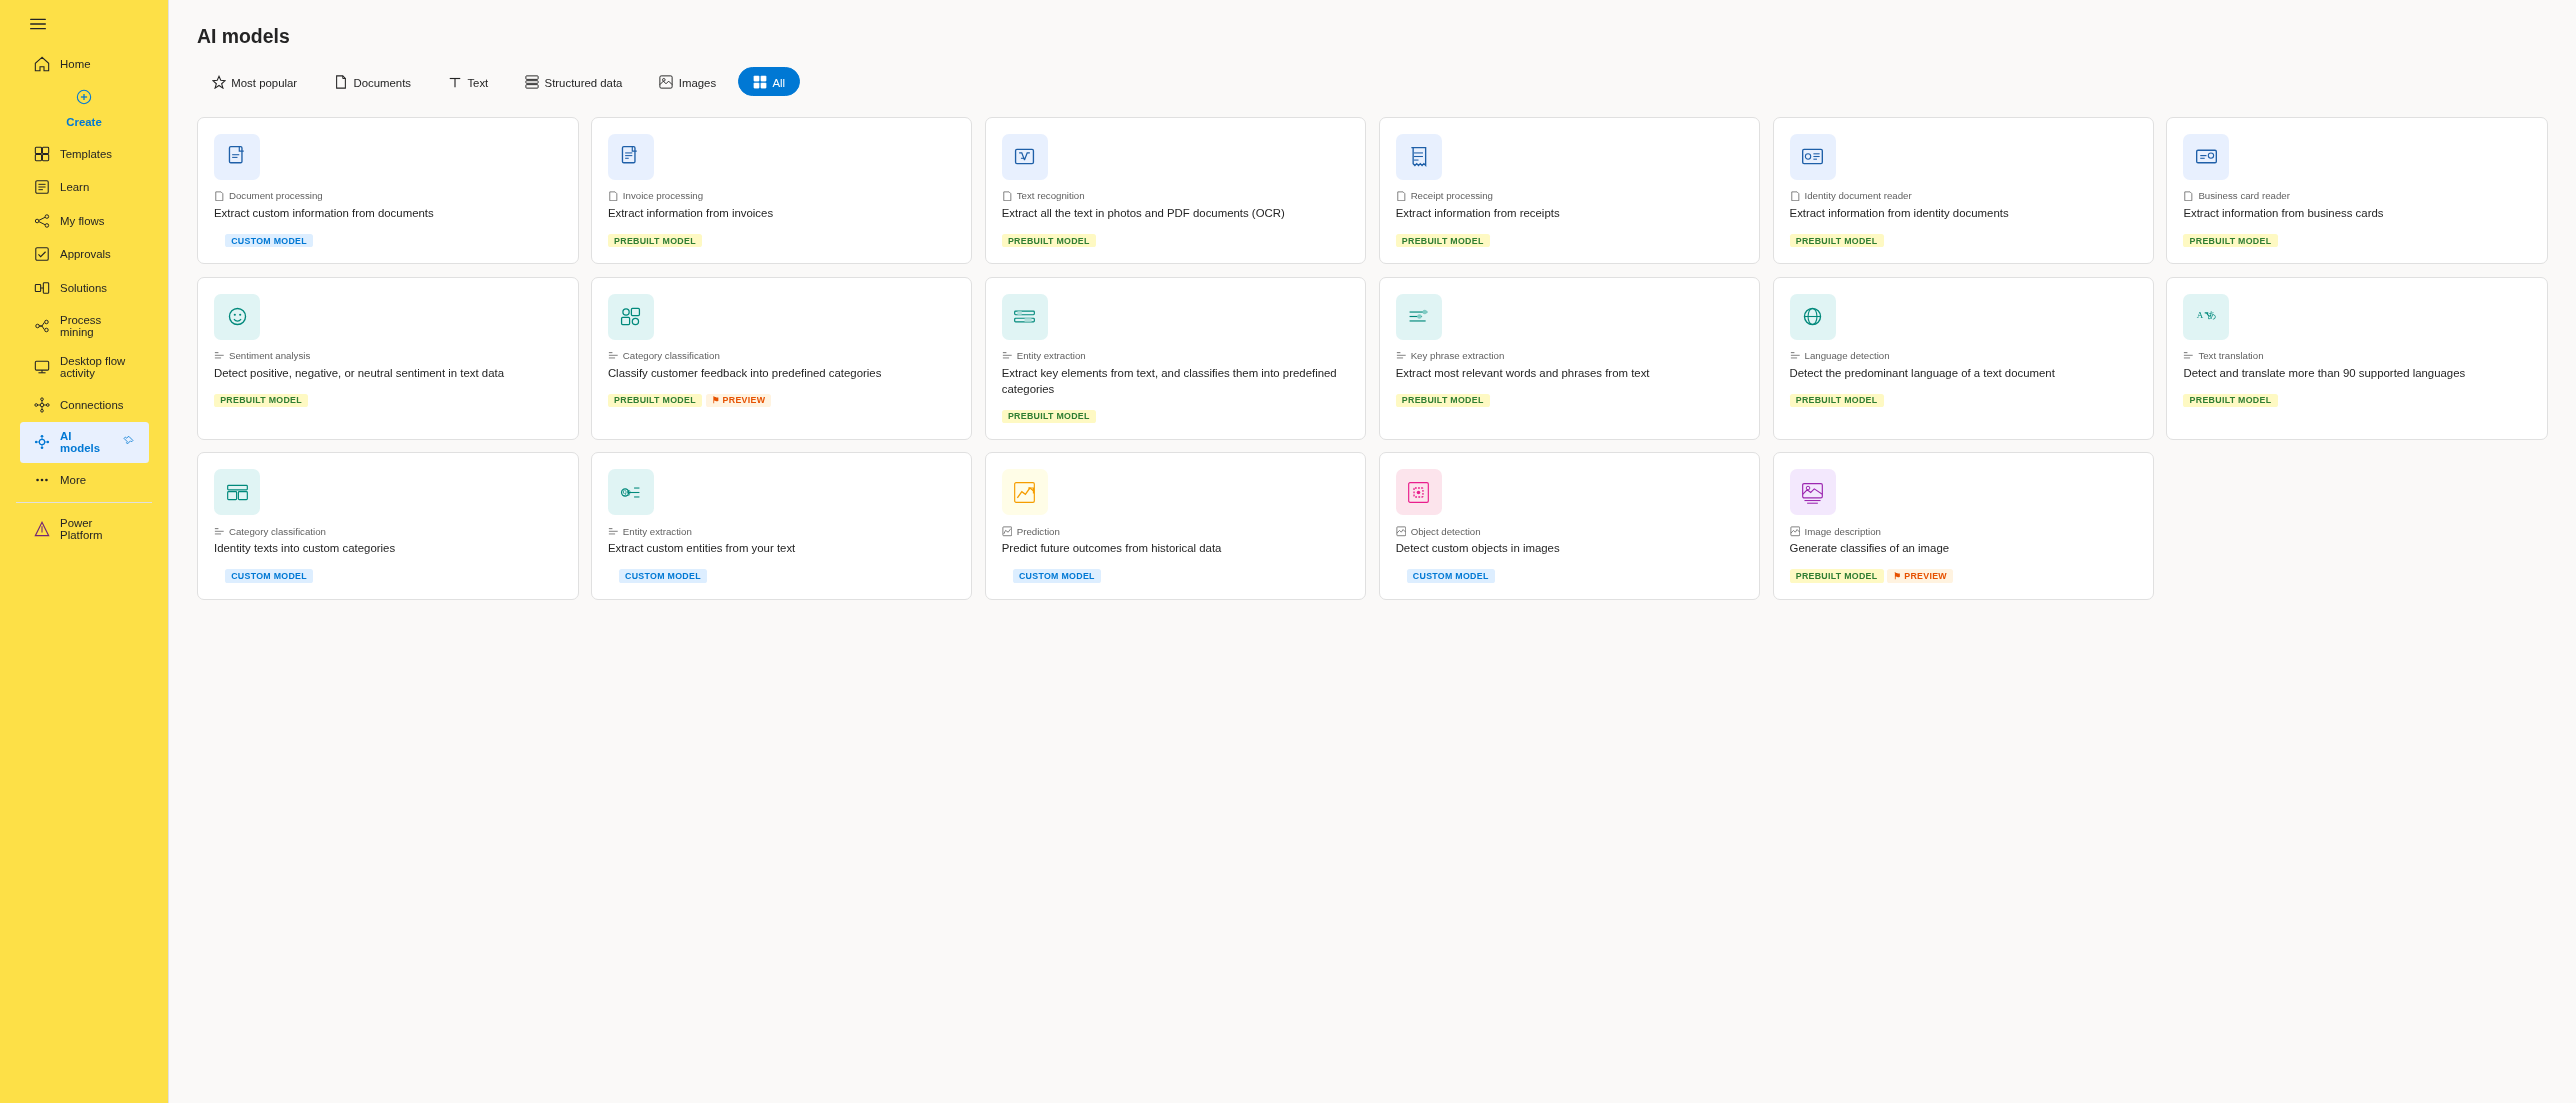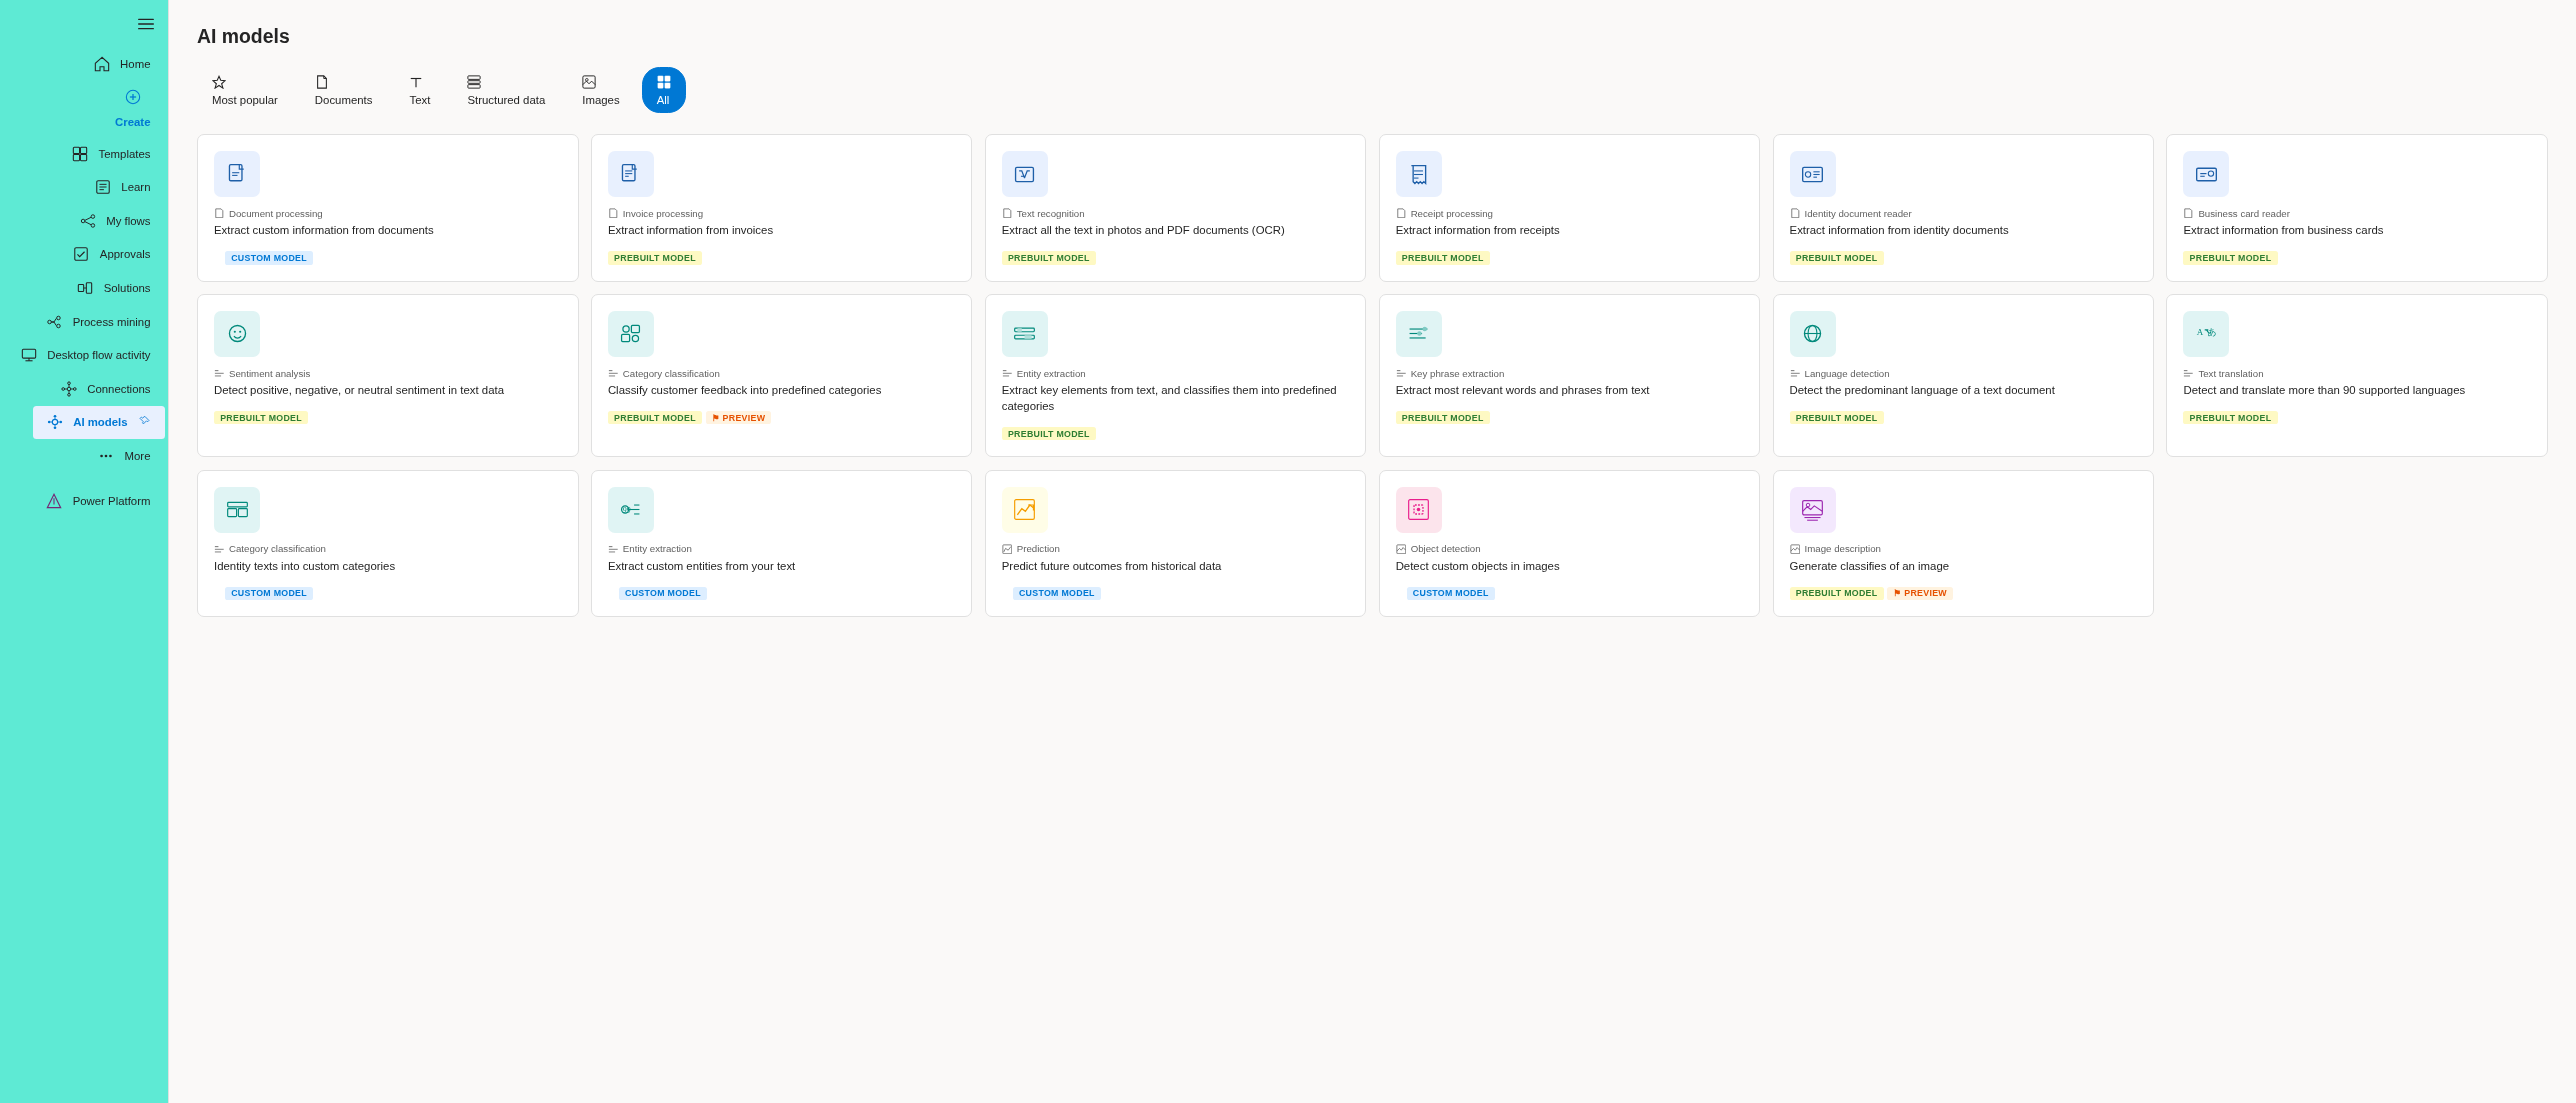--- a/index.html
+++ b/index.html
@@ -2,27 +2,26 @@
 <html style="font-size:14px"><head>
   <meta charset="utf-8">
   <style>
     * { box-sizing: border-box; margin: 0; padding: 0; }
     body { font-family: 'Segoe UI', sans-serif; background: #f5f5f5; display: flex; height: 100vh; overflow: hidden; }
 
     
     .sidebar {
       width: 169px;
       min-width: 169px;
-      background: #5eead4;
+      background: #fde047;
       border-right: 0.9px solid #e0e0e0;
       display: flex;
       flex-direction: column;
-      padding: 7px 0;
+      padding: 7px 16px;
       overflow-y: auto;
-      align-items: flex-end;
     }
     .sidebar-hamburger {
       padding: 8.8px 14px 12.3px 14px;
       cursor: pointer;
     }
     .sidebar-item {
       display: flex;
       align-items: center;
       gap: 10.6px;
       padding: 8.8px 14px;
@@ -55,30 +54,29 @@
     
     .filter-tabs {
       display: flex;
       align-items: center;
       gap: 7px;
       margin-bottom: 21px;
       flex-wrap: wrap;
     }
     .filter-tab {
       display: flex;
-      align-items: flex-start;
+      align-items: flex-end;
       gap: 5.3px;
       padding: 6.2px 14px;
       border-radius: 17.6px;
       border: 0.9px solid transparent;
       cursor: pointer;
       font-size: 11.4px;
       color: #242424;
       background: transparent;
-      flex-direction: column;
     }
     .filter-tab.active {
       background: #0078d4;
       color: #fff;
       border-color: #0078d4;
     }
     .filter-tab .tab-icon { width: 14px; height: 14px; display: flex; align-items: center; justify-content: center; }
 
     
     .card-grid {

